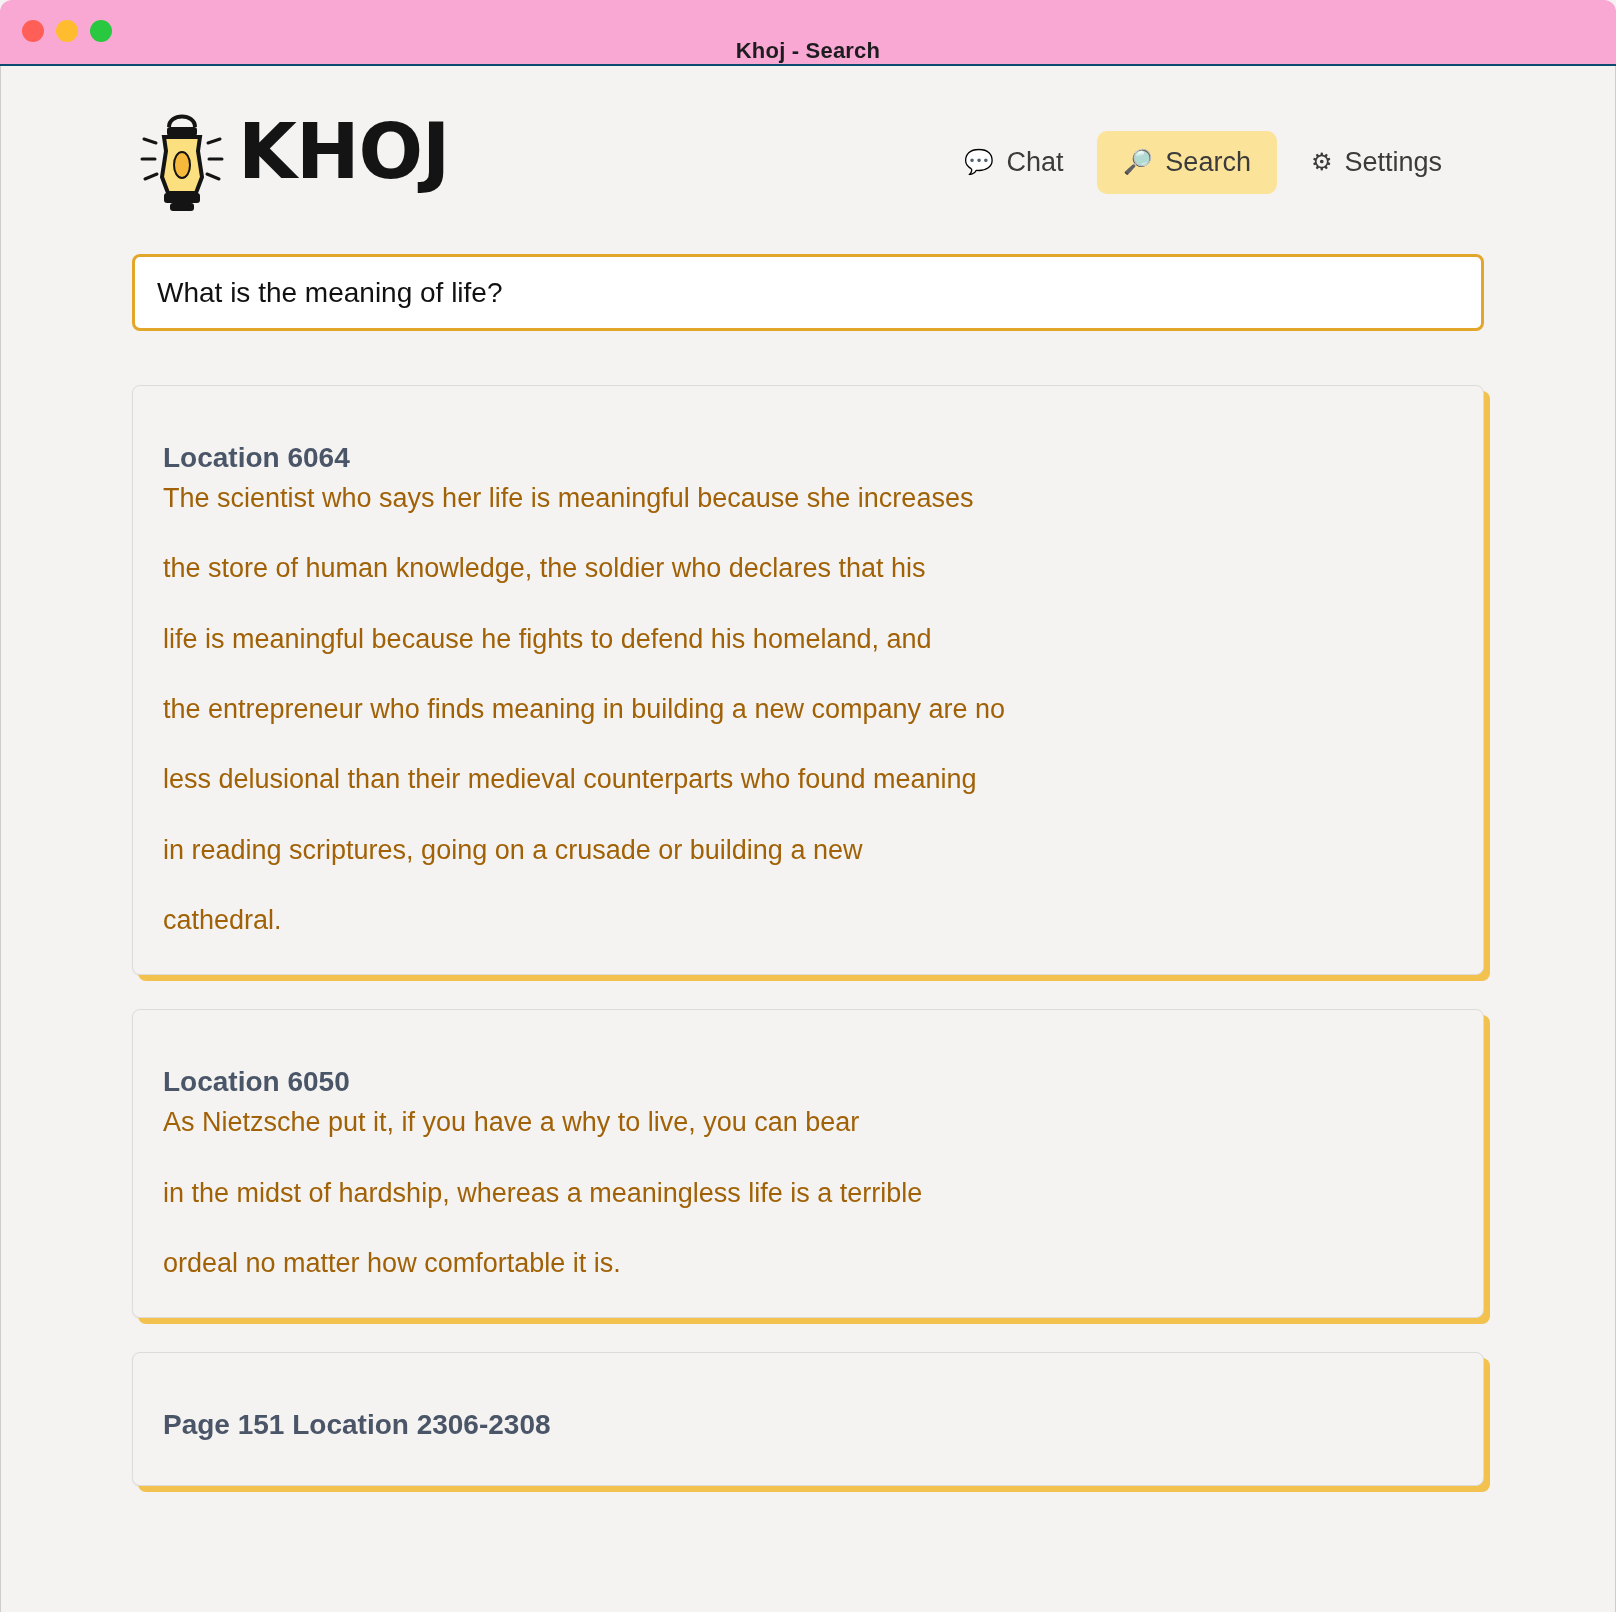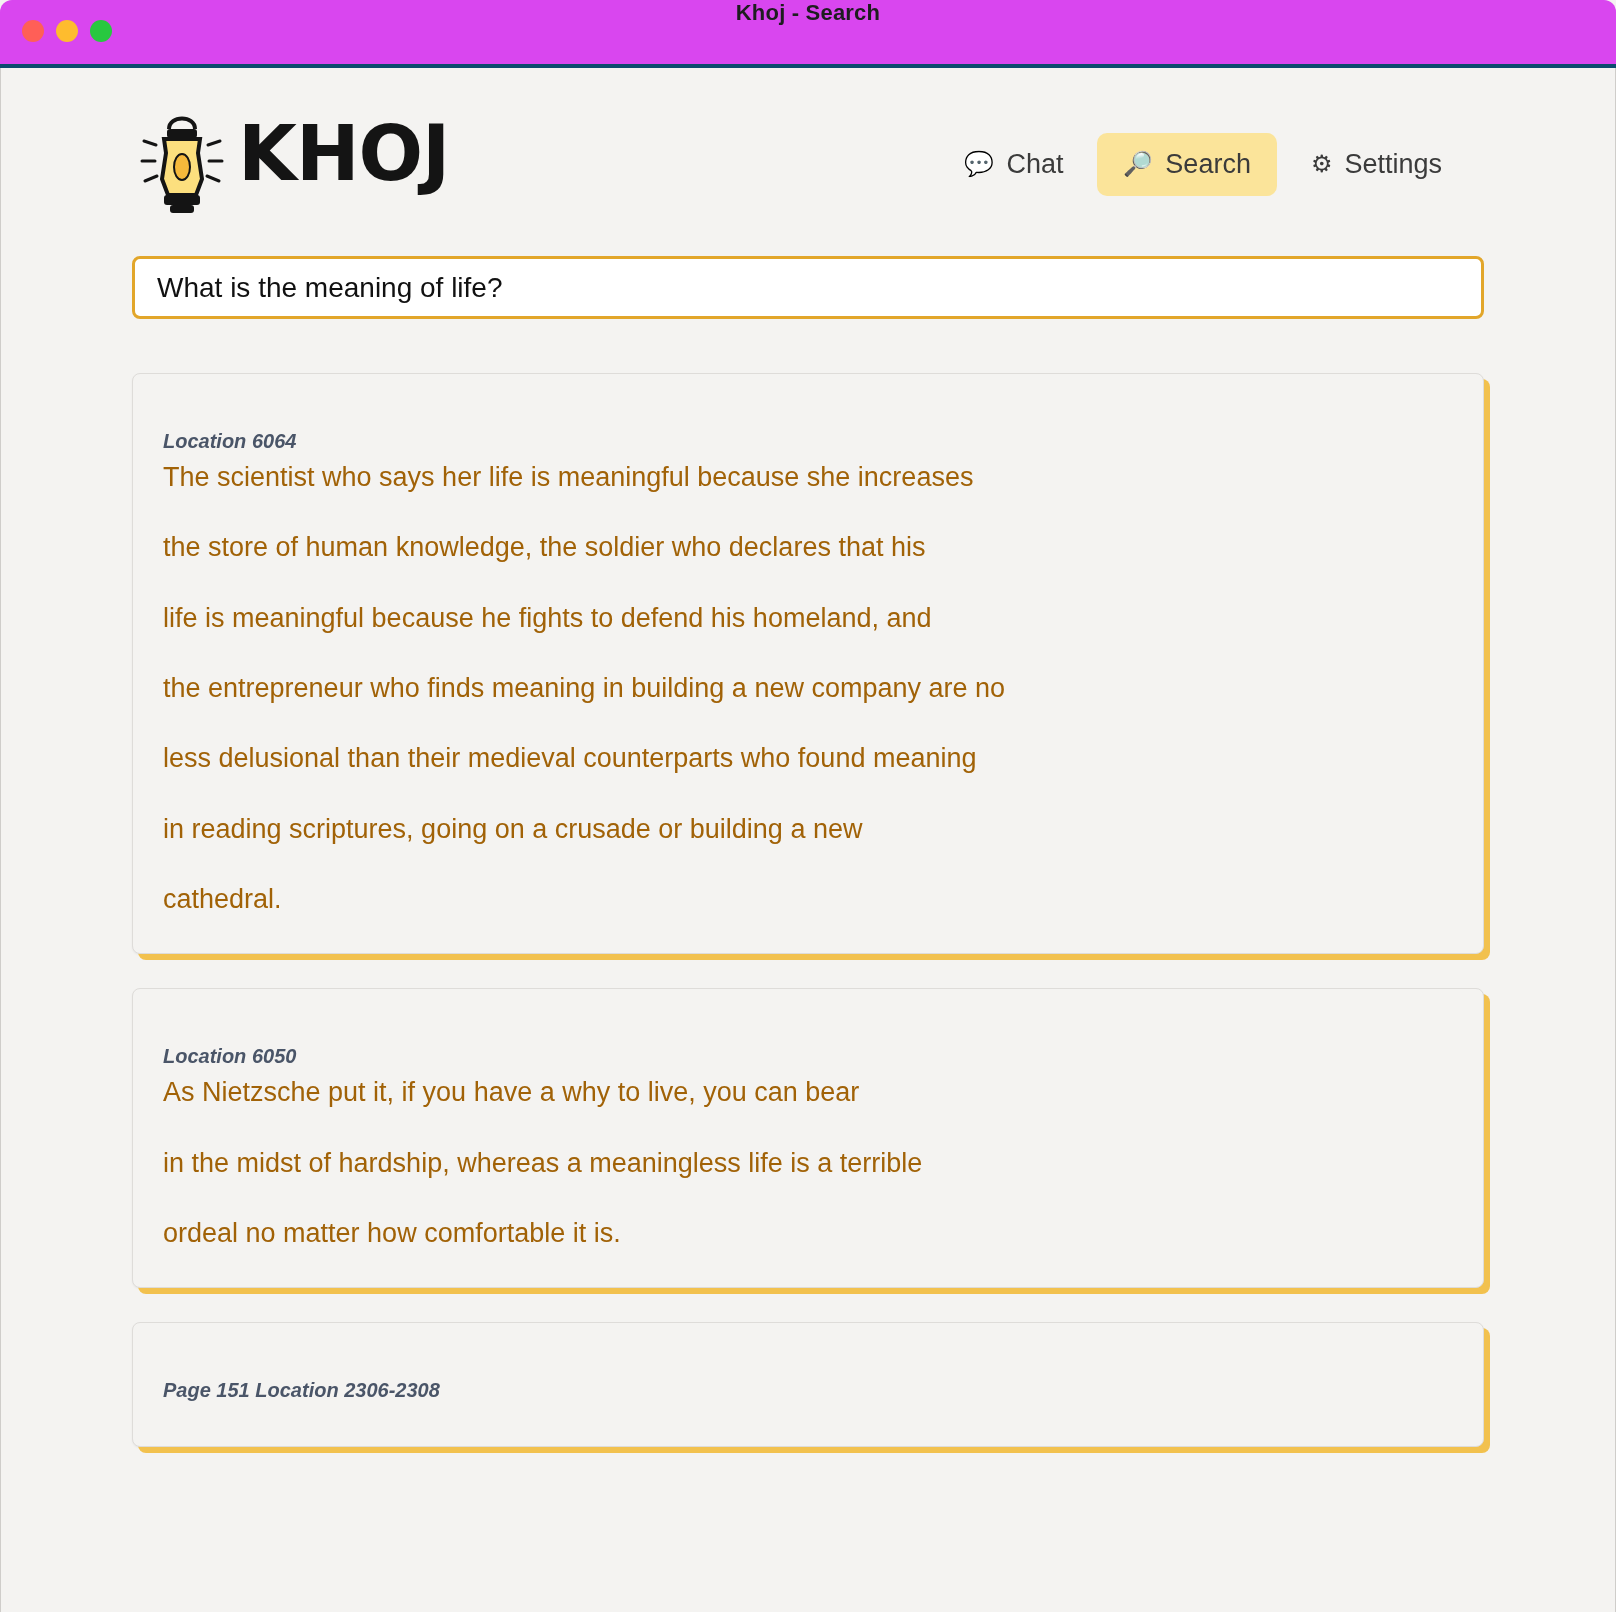--- a/index.html
+++ b/index.html
@@ -13,26 +13,26 @@
     width: 1616px;
     height: 1612px;
     box-sizing: border-box;
     background: #f4f3f1;
     overflow: hidden;
   }
   
   .titlebar {
     position: relative;
     height: 64px;
-    background: #d946ef;
-    border-bottom: 4px solid #0c4a6e;
+    background: #f9a8d4;
+    border-bottom: 2px solid #0c4a6e;
     border-top-left-radius: 12px;
     border-top-right-radius: 12px;
     display: flex;
-    align-items: flex-start;
+    align-items: flex-end;
   }
   .traffic {
     position: absolute;
     left: 22px;
     top: 20px;
     display: flex;
     gap: 12px;
   }
   .dot {
     width: 22px;
@@ -114,21 +114,21 @@
   }
   .nav-icon { font-size: 24px; line-height: 1; }
   
   .search-wrap {
     padding: 0 4px;
     margin-top: 22px;
   }
   .search-input {
     width: 100%;
     box-sizing: border-box;
-    height: 63px;
+    height: 77px;
     border: 3px solid #e2a62a;
     border-radius: 8px;
     background: #ffffff;
     font-size: 28px;
     color: #111;
     padding: 0 22px;
     outline: none;
     font-family: "Liberation Sans", sans-serif;
   }
   
@@ -139,25 +139,24 @@
   .card {
     position: relative;
     background: #f4f3f1;
     border: 1px solid #dedcd9;
     border-radius: 8px;
     box-shadow: 6px 6px 0 0 #f2c14e, 0 1px 2px rgba(0,0,0,0.05);
     padding: 56px 30px 34px 30px;
     margin-bottom: 34px;
   }
   .card-title {
-    font-size: 20px;
+    font-size: 28px;
     font-weight: bold;
     color: #4a5568;
     margin: 0 0 10px 0;
-    font-style: italic;
   }
   .card-line {
     font-size: 27px;
     color: #a16207;
     line-height: 1.05;
     margin: 0 0 42px 0;
   }
   .card-line:last-child { margin-bottom: 6px; }
   
   .scroll-strip {

